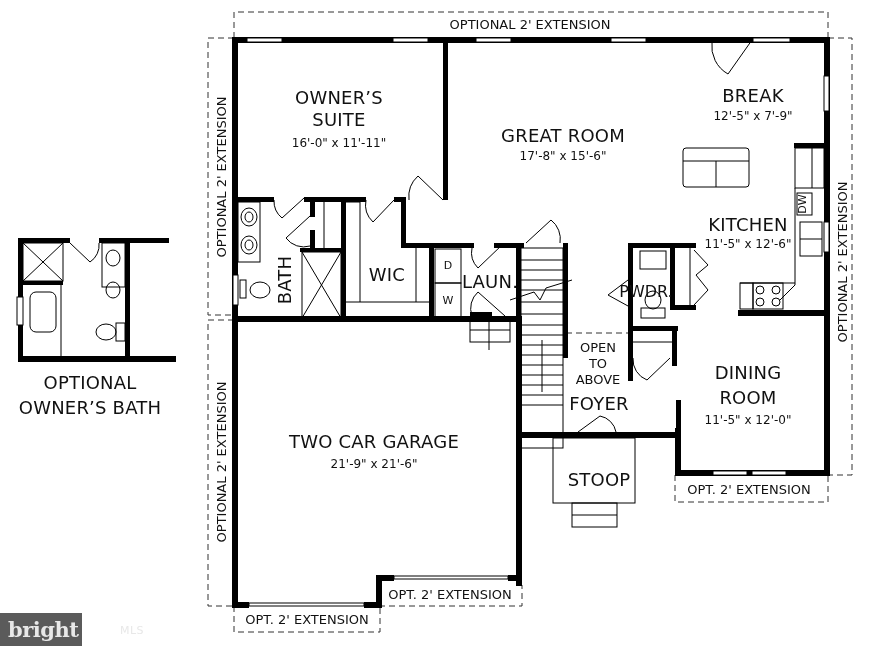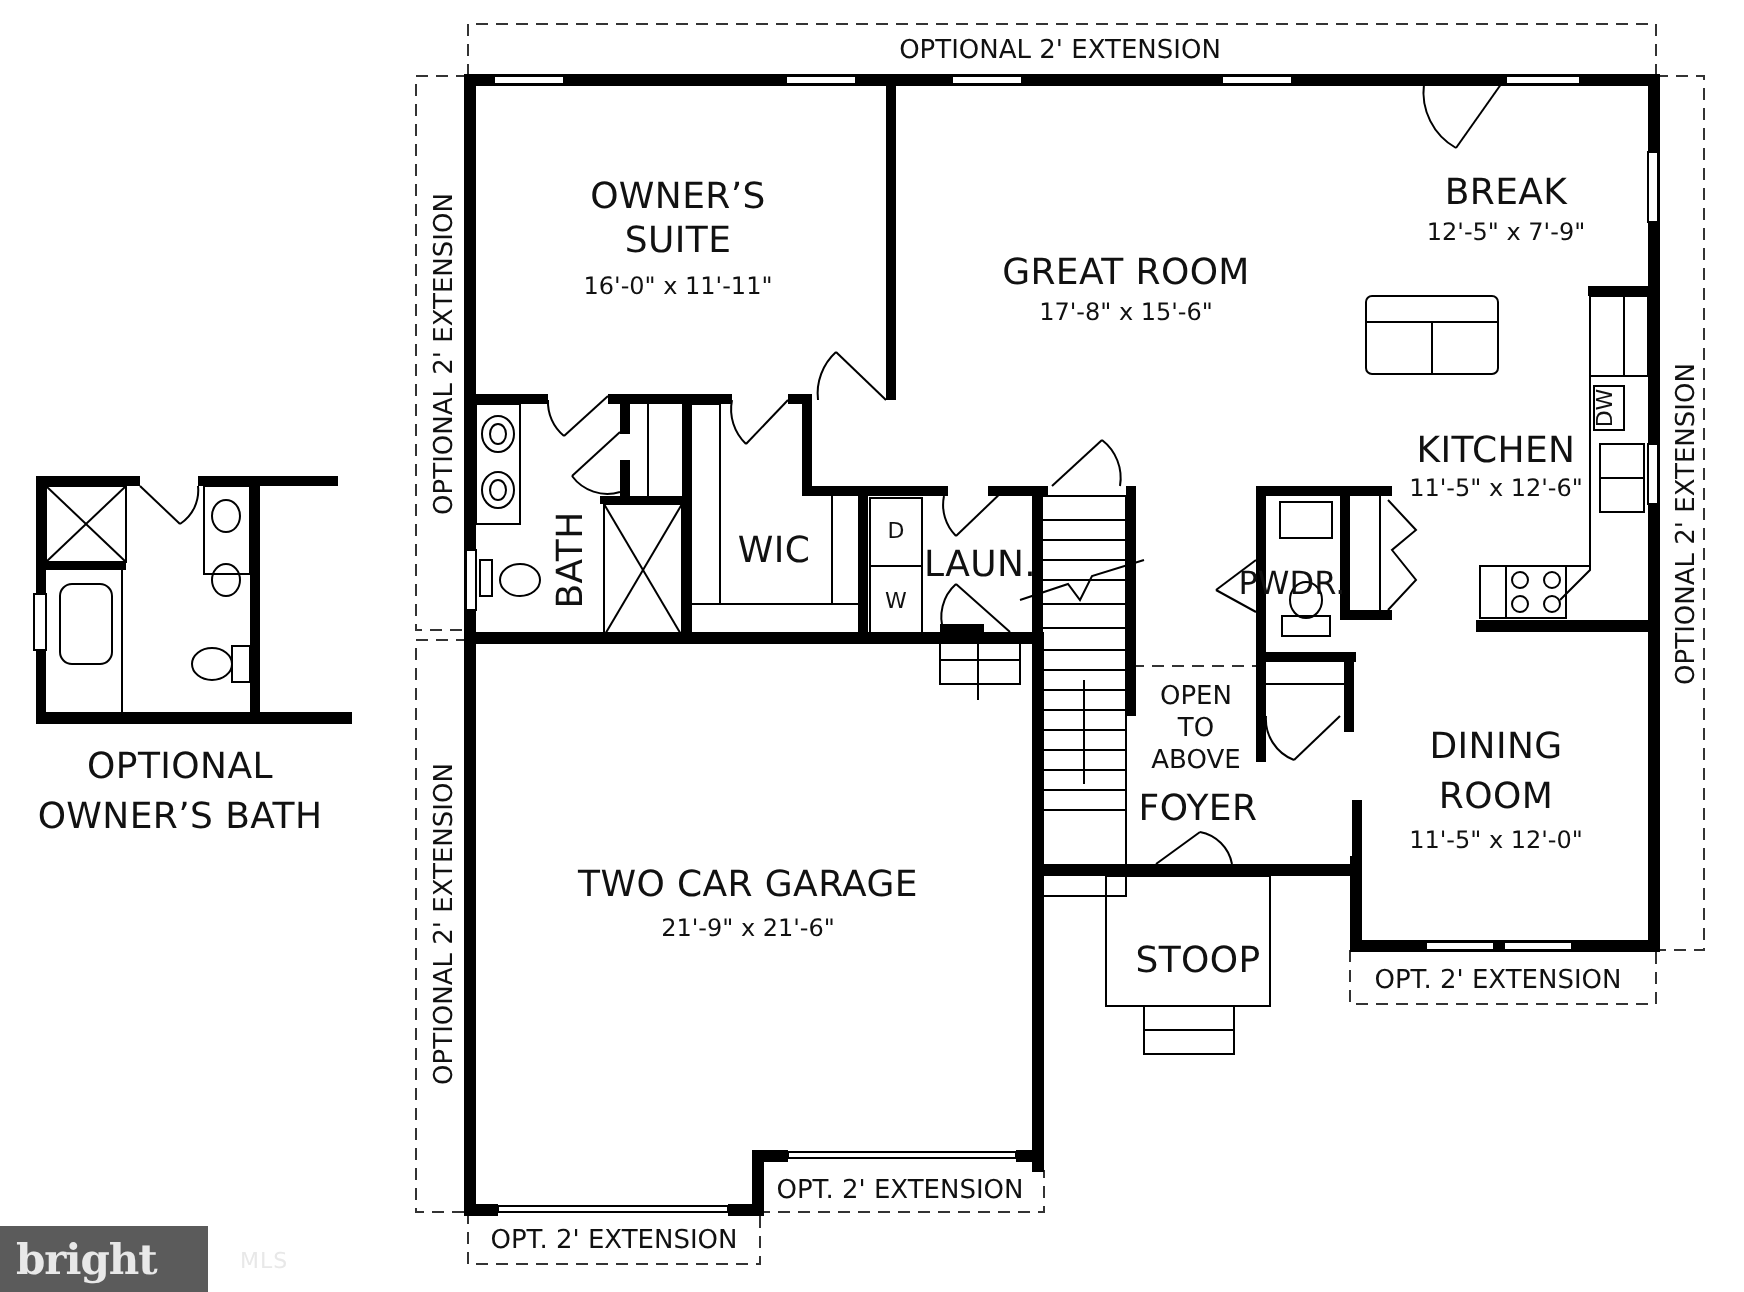--- a/index.html
+++ b/index.html
@@ -8,21 +8,21 @@
   .lbl { font-family: "DejaVu Sans", sans-serif; fill: #111; }
   .room { font-size: 18px; letter-spacing: 0.2px; }
   .dim { font-size: 12px; }
   .ext { font-size: 13px; }
   .small { font-size: 13px; }
   .tiny { font-size: 11px; }
   .wall { fill: #000; }
   .thin { stroke: #000; stroke-width: 1; fill: none; }
   .dash { stroke: #333; stroke-width: 1; fill: none; stroke-dasharray: 6 4; }
   .win { fill: #fff; stroke: #000; stroke-width: 1; }
-  .logo-box { position: absolute; left: 0; top: 613px; width: 104px; height: 33px; background: #5b5b5b; }
+  .logo-box { position: absolute; left: 0; top: 613px; width: 82px; height: 33px; background: #5b5b5b; }
   .logo-text { position: absolute; left: 8px; top: 4px; color: #e8e8e8; font-family: "DejaVu Serif", serif; font-size: 21px; font-weight: bold; letter-spacing: -0.5px; }
   .logo-sub { position: absolute; left: 72px; top: 11px; color: #e8e8e8; font-family: "DejaVu Sans", sans-serif; font-size: 11px; letter-spacing: 0.5px; padding-left: 48px; }
 </style>
 </head>
 <body>
 
 <svg id="plan" width="872" height="646" viewBox="0 0 872 646" xmlns="http://www.w3.org/2000/svg">
 
   <g>
     <polyline class="dash" points="234,38 234,12 828,12 828,38"></polyline>

